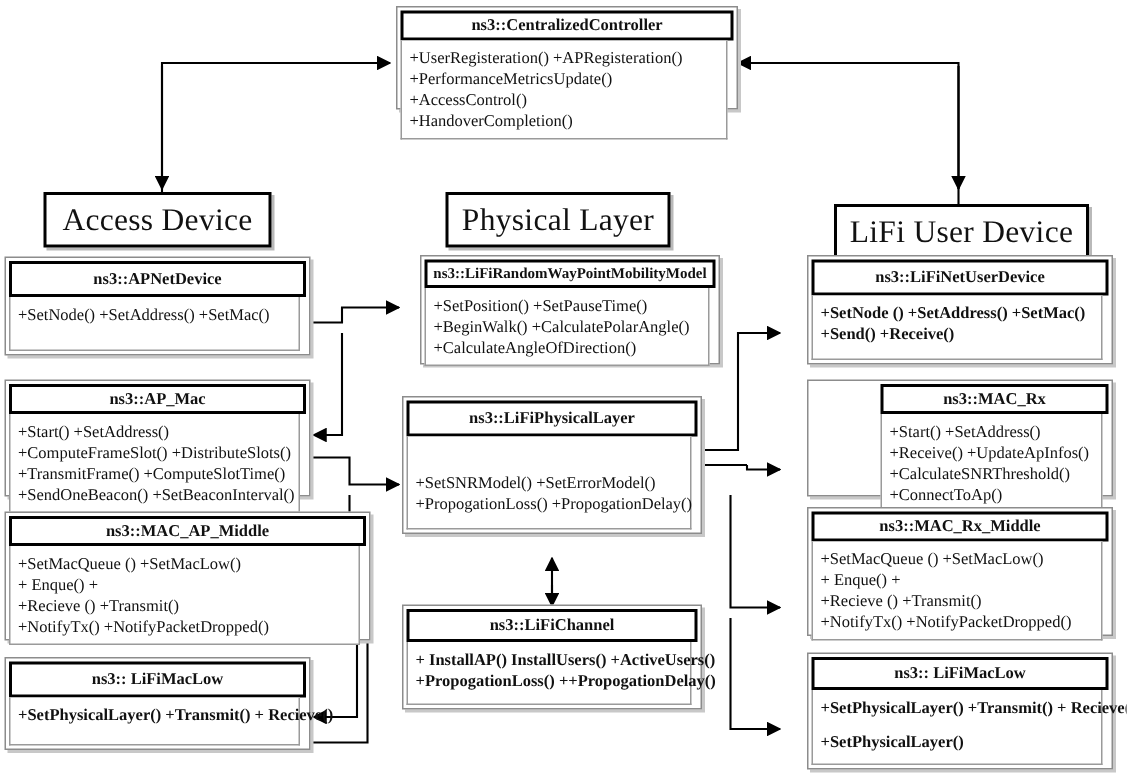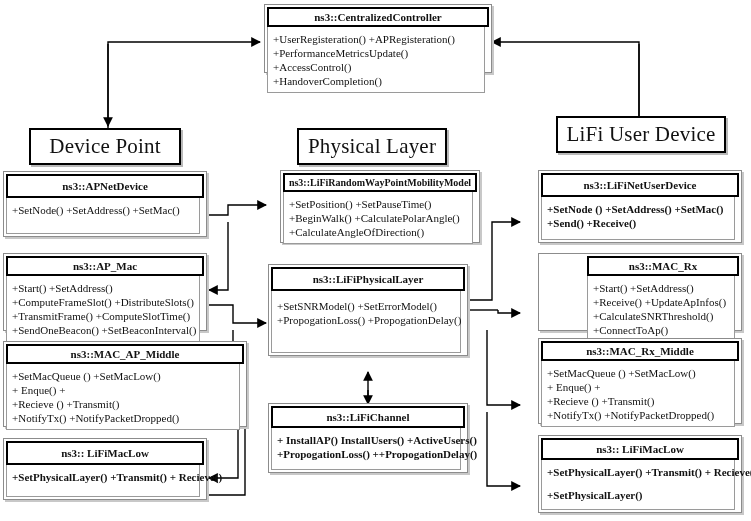--- a/index.html
+++ b/index.html
@@ -106,26 +106,26 @@
       <div class="body">
         <div>+UserRegisteration() +APRegisteration()</div>
         <div>+PerformanceMetricsUpdate()</div>
         <div>+AccessControl()</div>
         <div>+HandoverCompletion()</div>
       </div>
     </div>
   </div>
 
   <div class="group-title" id="grp-access-point" style="left:29px;top:128px;width:148px;height:33px;">
-    <span>Device Point</span>
+    <span>Access Device</span>
   </div>
   <div class="group-title" id="grp-physical-layer" style="left:297px;top:128px;width:146px;height:33px;">
     <span>Physical Layer</span>
   </div>
-  <div class="group-title" id="grp-lifi-user-device" style="left:556px;top:116px;width:166px;height:33px;">
+  <div class="group-title" id="grp-lifi-user-device" style="left:556px;top:136px;width:166px;height:33px;">
     <span>LiFi User Device</span>
   </div>
 
   <div class="uml" id="cls-ap-net-device" style="left:3px;top:171px;width:204px;height:66px;">
     <div class="uml-inner">
       <div class="hdr" style="height:24px;">ns3::APNetDevice</div>
       <div class="body">
         <div>+SetNode() +SetAddress() +SetMac()</div>
       </div>
     </div>
@@ -171,21 +171,21 @@
         <div>+SetPosition() +SetPauseTime()</div>
         <div>+BeginWalk() +CalculatePolarAngle()</div>
         <div>+CalculateAngleOfDirection()</div>
       </div>
     </div>
   </div>
 
   <div class="uml" id="cls-lifi-physical-layer" style="left:268px;top:264px;width:200px;height:92px;">
     <div class="uml-inner">
       <div class="hdr" style="height:24px;">ns3::LiFiPhysicalLayer</div>
-      <div class="body" style="padding-top:8px;">
+      <div class="body" style="padding-top:24px;">
         <div>+SetSNRModel() +SetErrorModel()</div>
         <div>+PropogationLoss() +PropogationDelay()</div>
       </div>
     </div>
   </div>
 
   <div class="uml boldbody" id="cls-lifi-channel" style="left:268px;top:403px;width:200px;height:70px;">
     <div class="uml-inner">
       <div class="hdr" style="height:22px;">ns3::LiFiChannel</div>
       <div class="body">

